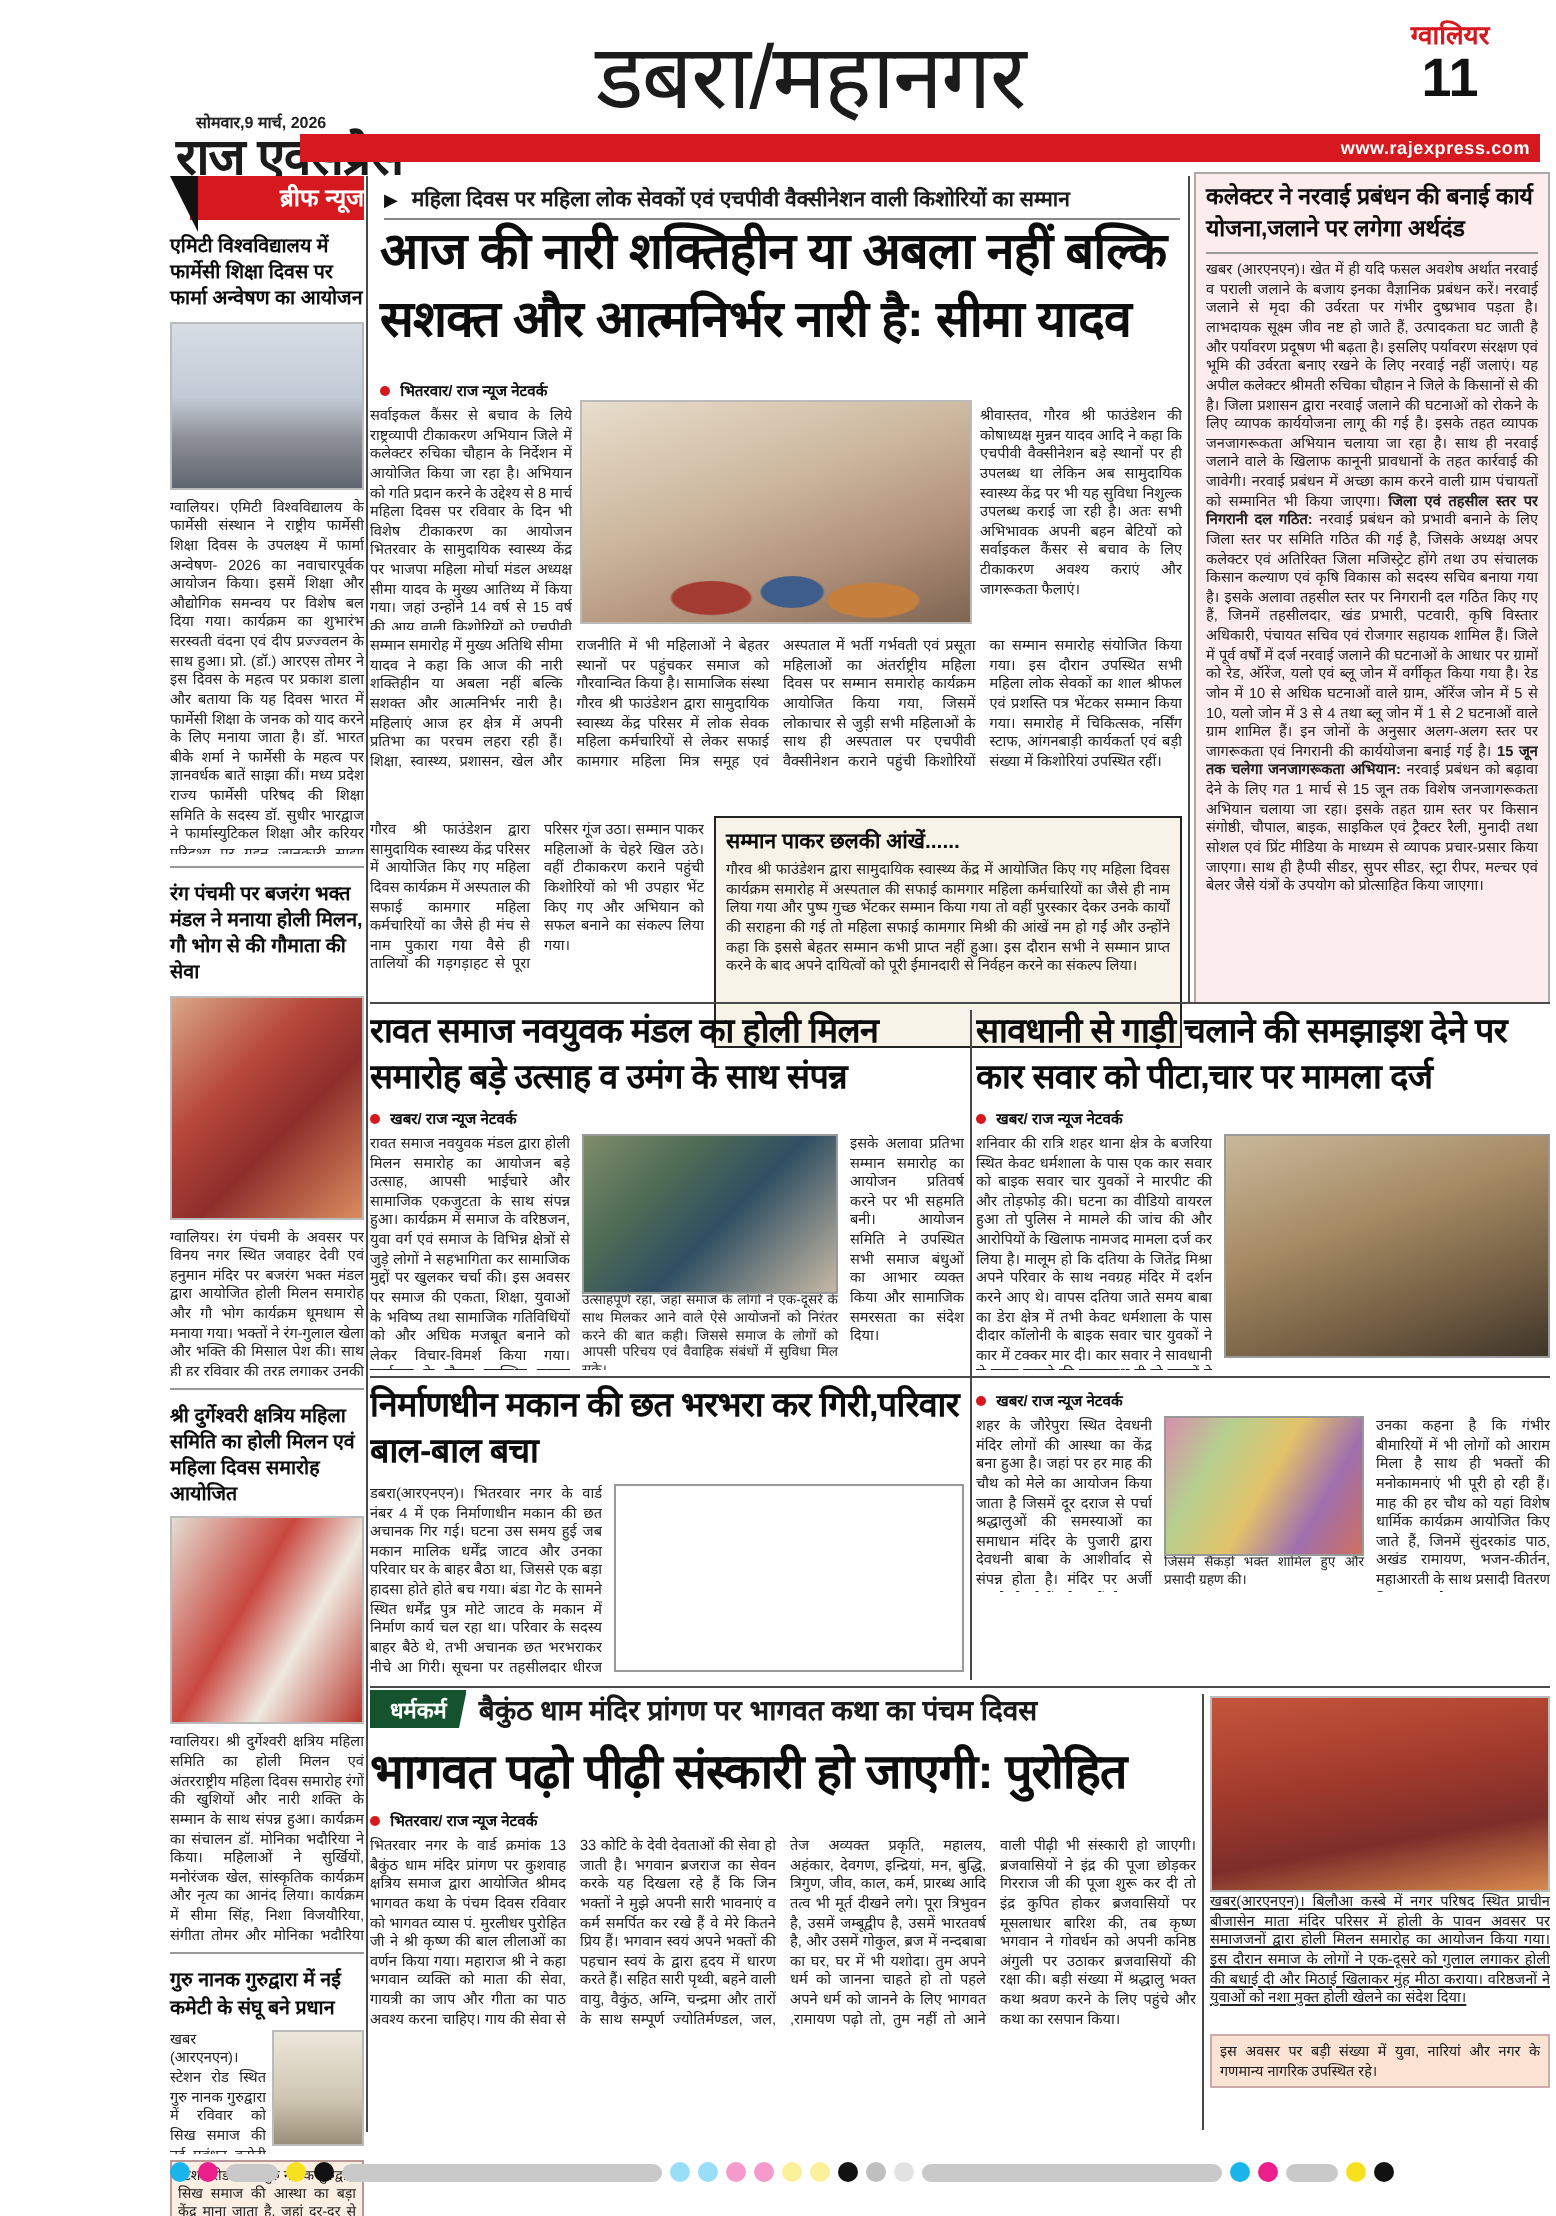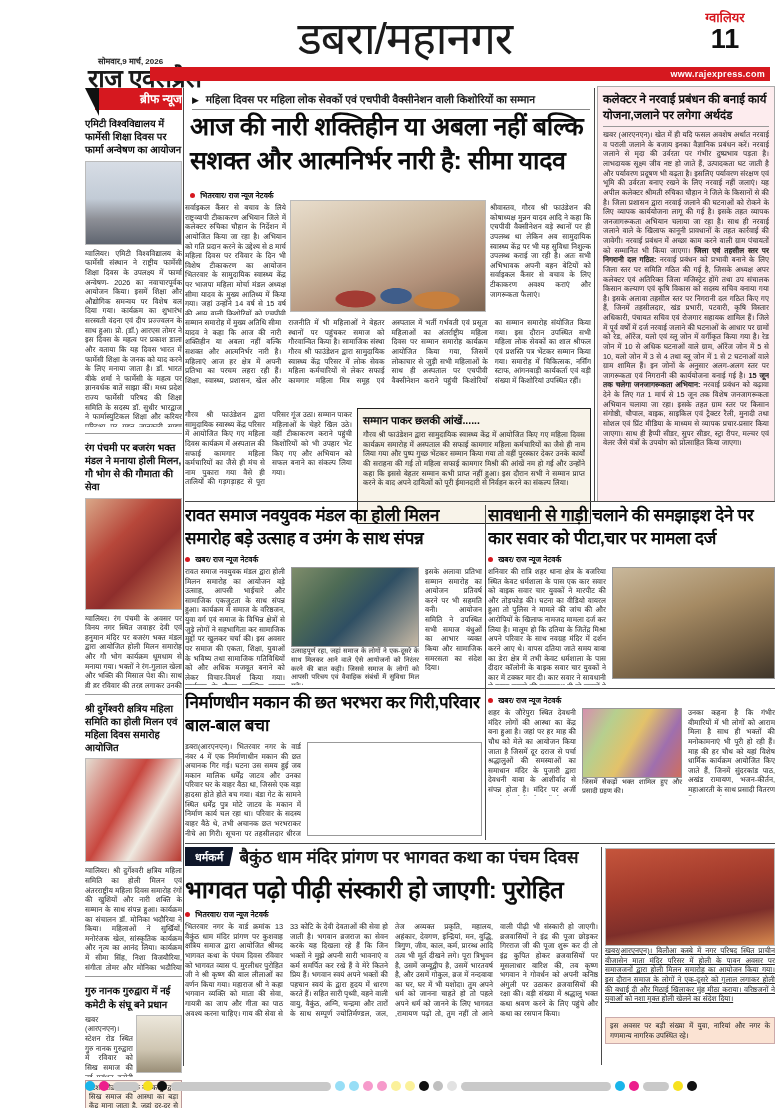--- a/index.html
+++ b/index.html
@@ -70,22 +70,22 @@
   .fig .photo{border:1px solid #999;}
   .ph-rawat{background:linear-gradient(135deg,#7f8d6b 0%,#4e6b55 30%,#2f4f63 55%,#c7b9a5 100%);}
   .ph-caution{background:linear-gradient(160deg,#c9b89b 0%,#a58a63 40%,#6f5b41 75%,#3f352a 100%);}
   .ph-roof{background:linear-gradient(160deg,#b4producer 0,#b49a7b 0%,#8a6b4c 45%,#5c452f 80%,#3a2c1f 100%);}
   .ph-crowd{background:linear-gradient(120deg,#d78fae 0%,#b6cf8f 25%,#e3c26a 50%,#9f6fae 75%,#cf6f5f 100%);}
   .ph-gulal{background:linear-gradient(170deg,#c5553c 0%,#a33b2c 40%,#7d2e2a 70%,#d88a4f 100%);}
 
   
   .dharma{position:absolute;left:185px;top:845px;width:413px;height:220px;overflow:hidden;}
   .dharma-top{display:flex;align-items:center;gap:6px;}
-  .dharma-label{background:#0f172a;color:#fff;font-size:11px;font-weight:bold;padding:2px 10px;clip-path:polygon(0 0,100% 0,92% 100%,0 100%);}
-  .dharma-kicker{font-size:17px;font-weight:bold;text-align:right;}
+  .dharma-label{background:#14532d;color:#fff;font-size:11px;font-weight:bold;padding:2px 10px;clip-path:polygon(0 0,100% 0,92% 100%,0 100%);}
+  .dharma-kicker{font-size:14px;font-weight:bold;text-align:right;}
   .dharma h2{font-size:24px;font-weight:bold;letter-spacing:-.4px;margin:4px 0 4px;}
   .dharma-cols{columns:4;column-gap:7px;height:152px;margin-top:3px;}
 
   
   .gulal{position:absolute;left:605px;top:848px;width:170px;height:217px;overflow:hidden;}
   .gulal .photo{height:98px;}
   .gulal h3{font-size:13px;line-height:1.4;font-weight:bold;margin:4px 0 3px;}
   .gulal .txt{height:68px;text-decoration:underline;}
   .g-box{margin-top:3px;background:#fbe3d3;border:1px solid #caa;padding:3px 4px;font-size:7.2px;line-height:1.35;text-align:justify;}
 

